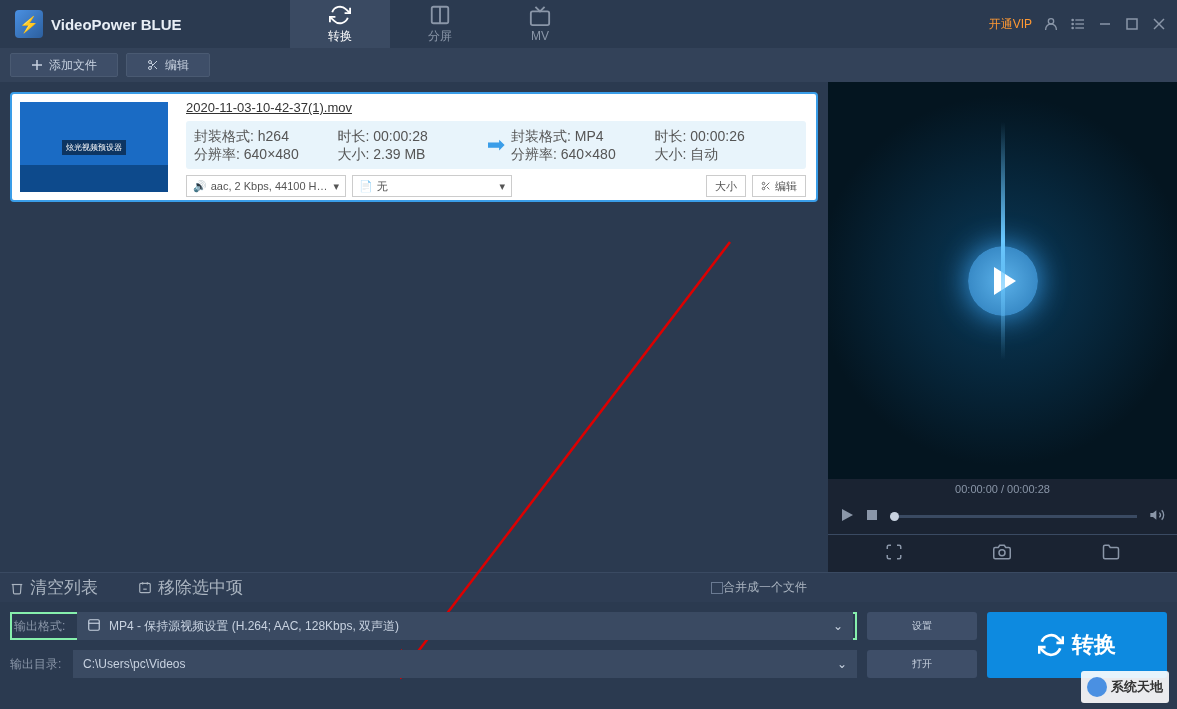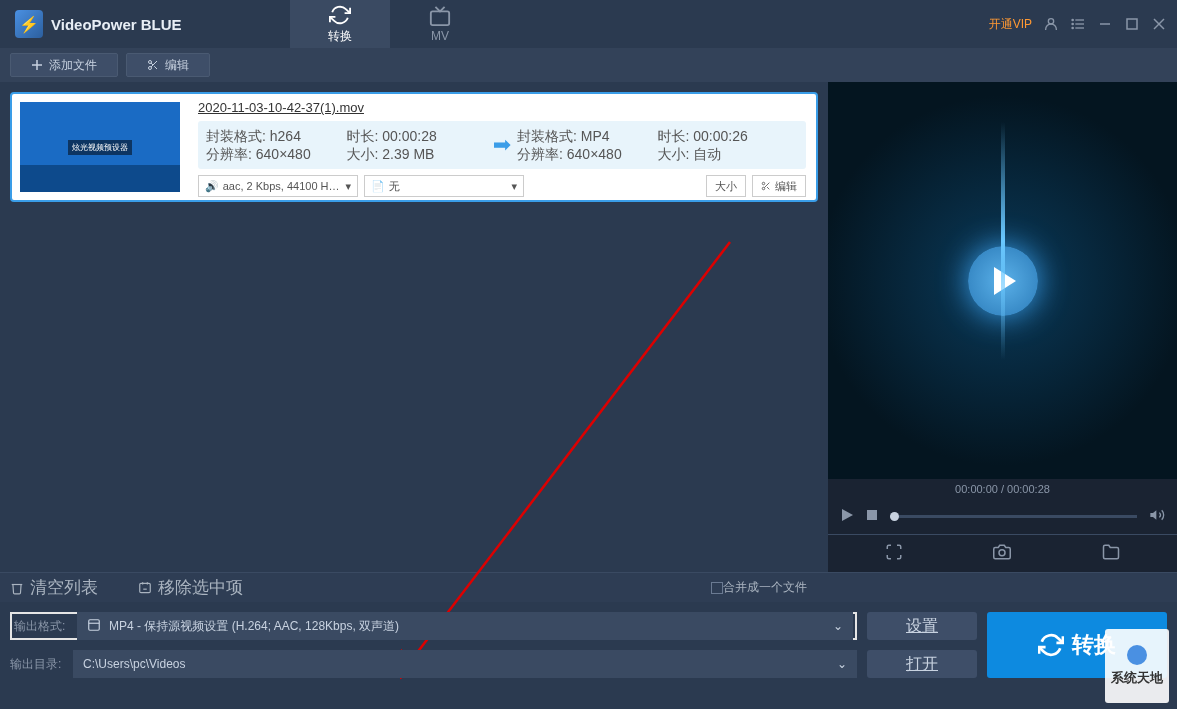--- a/index.html
+++ b/index.html
@@ -15,21 +15,21 @@
 .main-tab svg { width: 22px; height: 22px; }
 .main-tab-label { font-size: 12px; }
 .window-controls { margin-left: auto; display: flex; align-items: center; padding-right: 10px; gap: 11px; }
 .vip-btn { color: #ff9933; font-size: 12px; cursor: pointer; }
 .win-icon { width: 16px; height: 16px; color: #8a96a8; cursor: pointer; display: flex; align-items: center; justify-content: center; }
 .toolbar { height: 34px; display: flex; align-items: center; padding: 0 10px; gap: 8px; background: #334259; }
 .tb-btn { height: 24px; padding: 0 20px; background: #3e4e68; border: 1px solid #4a5a72; color: #c8d2e0; display: flex; align-items: center; gap: 6px; font-size: 12px; cursor: pointer; border-radius: 2px; }
 .content-row { display: flex; height: 490px; }
 .left-panel { width: 828px; padding: 10px; position: relative; }
 .file-card { background: #fff; border: 2px solid #3a9de8; border-radius: 4px; display: flex; height: 110px; }
-.thumb { width: 160px; margin: 8px; background: linear-gradient(to bottom, #1a6bc4 0%, #1a6bc4 70%, #0d4a8c 70%, #0d4a8c 100%); display: flex; align-items: center; justify-content: center; position: relative; }
+.thumb { width: 148px; margin: 8px; background: linear-gradient(to bottom, #1a6bc4 0%, #1a6bc4 70%, #0d4a8c 70%, #0d4a8c 100%); display: flex; align-items: center; justify-content: center; position: relative; }
 .thumb-text { background: rgba(0,0,0,0.5); color: #fff; font-size: 8px; padding: 2px 4px; }
 .file-info { flex: 1; padding: 6px 10px; color: #333; }
 .file-name { font-size: 13px; color: #333; margin-bottom: 6px; text-decoration: underline; }
 .info-grid { display: flex; background: #e8f4fb; padding: 6px 8px; border-radius: 3px; align-items: center; gap: 0; }
 .info-col { flex: 1; font-size: 14px; line-height: 18px; color: #555; }
 .arrow-blue { width: 30px; color: #3a9de8; font-size: 22px; text-align: center; }
 .control-row { display: flex; gap: 6px; margin-top: 6px; align-items: center; }
 .mini-select { height: 22px; border: 1px solid #ccc; background: #fff; font-size: 11px; padding: 0 6px; color: #555; display: flex; align-items: center; justify-content: space-between; cursor: pointer; }
 .mini-btn { height: 22px; border: 1px solid #ccc; background: #fff; font-size: 11px; padding: 0 8px; color: #555; cursor: pointer; display: flex; align-items: center; gap: 4px; }
 .arrow-annotation { position: absolute; left: 400px; top: 130px; pointer-events: none; }
@@ -44,46 +44,53 @@
 .progress-dot { position: absolute; left: 0; top: -3px; width: 9px; height: 9px; border-radius: 50%; background: #c8d2e0; }
 .action-icons { display: flex; padding: 8px 12px; justify-content: space-around; color: #8a96a8; border-top: 1px solid #3a4a62; }
 .list-toolbar { height: 30px; display: flex; align-items: center; padding: 0 10px; gap: 40px; background: #2e3d54; border-top: 1px solid #3a4a62; }
 .lt-item { display: flex; align-items: center; gap: 6px; cursor: pointer; font-size: 17px; }
 .merge-check { margin-left: auto; display: flex; align-items: center; gap: 0; }
 .bottom-area { padding: 10px; display: flex; gap: 10px; position: relative; }
 .output-settings { flex: 1; display: flex; flex-direction: column; gap: 10px; }
 .output-row { display: flex; align-items: center; gap: 8px; height: 28px; }
 .output-label { width: 55px; font-size: 12px; color: #8a96a8; }
 .output-field { flex: 1; height: 28px; background: #3a4a62; display: flex; align-items: center; padding: 0 10px; font-size: 12px; color: #c8d2e0; cursor: pointer; justify-content: space-between; }
-.highlight-box { border: 2px solid #e5e5e5; }
+.highlight-box { border: 2px solid #86efac; }
 .side-buttons { display: flex; flex-direction: column; gap: 10px; width: 110px; }
-.side-btn { height: 28px; background: #3e4e68; color: #c8d2e0; display: flex; align-items: center; justify-content: center; font-size: 16px; cursor: pointer; border-radius: 3px; text-decoration: underline; }
+.side-btn { height: 28px; background: #3e4e68; color: #c8d2e0; display: flex; align-items: center; justify-content: center; font-size: 10px; cursor: pointer; border-radius: 3px; }
 .convert-btn { width: 180px; height: 66px; background: #0d8ae0; color: #fff; display: flex; align-items: center; justify-content: center; gap: 8px; font-size: 22px; font-weight: bold; cursor: pointer; border-radius: 3px; }
 .convert-btn svg { width: 26px; height: 26px; }
-.watermark { position: absolute; right: 8px; bottom: 6px; display: flex; align-items: center; gap: 4px; font-size: 13px; color: #333; font-weight: bold; background: rgba(255,255,255,0.9); padding: 16px 6px; border-radius: 3px; flex-direction: column; }
+.watermark { position: absolute; right: 8px; bottom: 6px; display: flex; align-items: center; gap: 4px; font-size: 13px; color: #333; font-weight: bold; background: rgba(255,255,255,0.9); padding: 6px 6px; border-radius: 3px; }
 .watermark-icon { width: 20px; height: 20px; background: #4a90e2; border-radius: 50%; }
 .checkbox { width: 12px; height: 12px; border: 1px solid #6a7a92; display: inline-block; }
 </style>
 </head>
 <body>
 
 <div class="titlebar">
   <div class="logo-area">
     <div class="logo-icon">
         <span class="lightning">⚡</span>
       </div>
     <span class="app-title">VideoPower BLUE</span>
   </div>
   <div class="main-tabs">
     <div class="main-tab active">
       <svg viewBox="0 0 24 24" fill="none" stroke="currentColor" stroke-width="2">
           <path d="M23 4v6h-6M1 20v-6h6"></path>
           <path d="M3.51 9a9 9 0 0114.85-3.36L23 10M1 14l4.64 4.36A9 9 0 0020.49 15"></path>
         </svg>
       <span class="main-tab-label">转换</span>
+    </div>
+    <div class="main-tab">
+      <svg viewBox="0 0 24 24" fill="none" stroke="currentColor" stroke-width="2">
+          <rect x="3" y="3" width="18" height="18" rx="2"></rect>
+          <line x1="12" y1="3" x2="12" y2="21"></line>
+        </svg>
+      <span class="main-tab-label">分屏</span>
     </div>
     <div class="main-tab">
       <svg viewBox="0 0 24 24" fill="none" stroke="currentColor" stroke-width="2">
           <rect x="2" y="7" width="20" height="15" rx="2"></rect>
           <polyline points="17 2 12 7 7 2"></polyline>
         </svg>
       <span class="main-tab-label">MV</span>
     </div>
   </div>
   <div class="window-controls">

